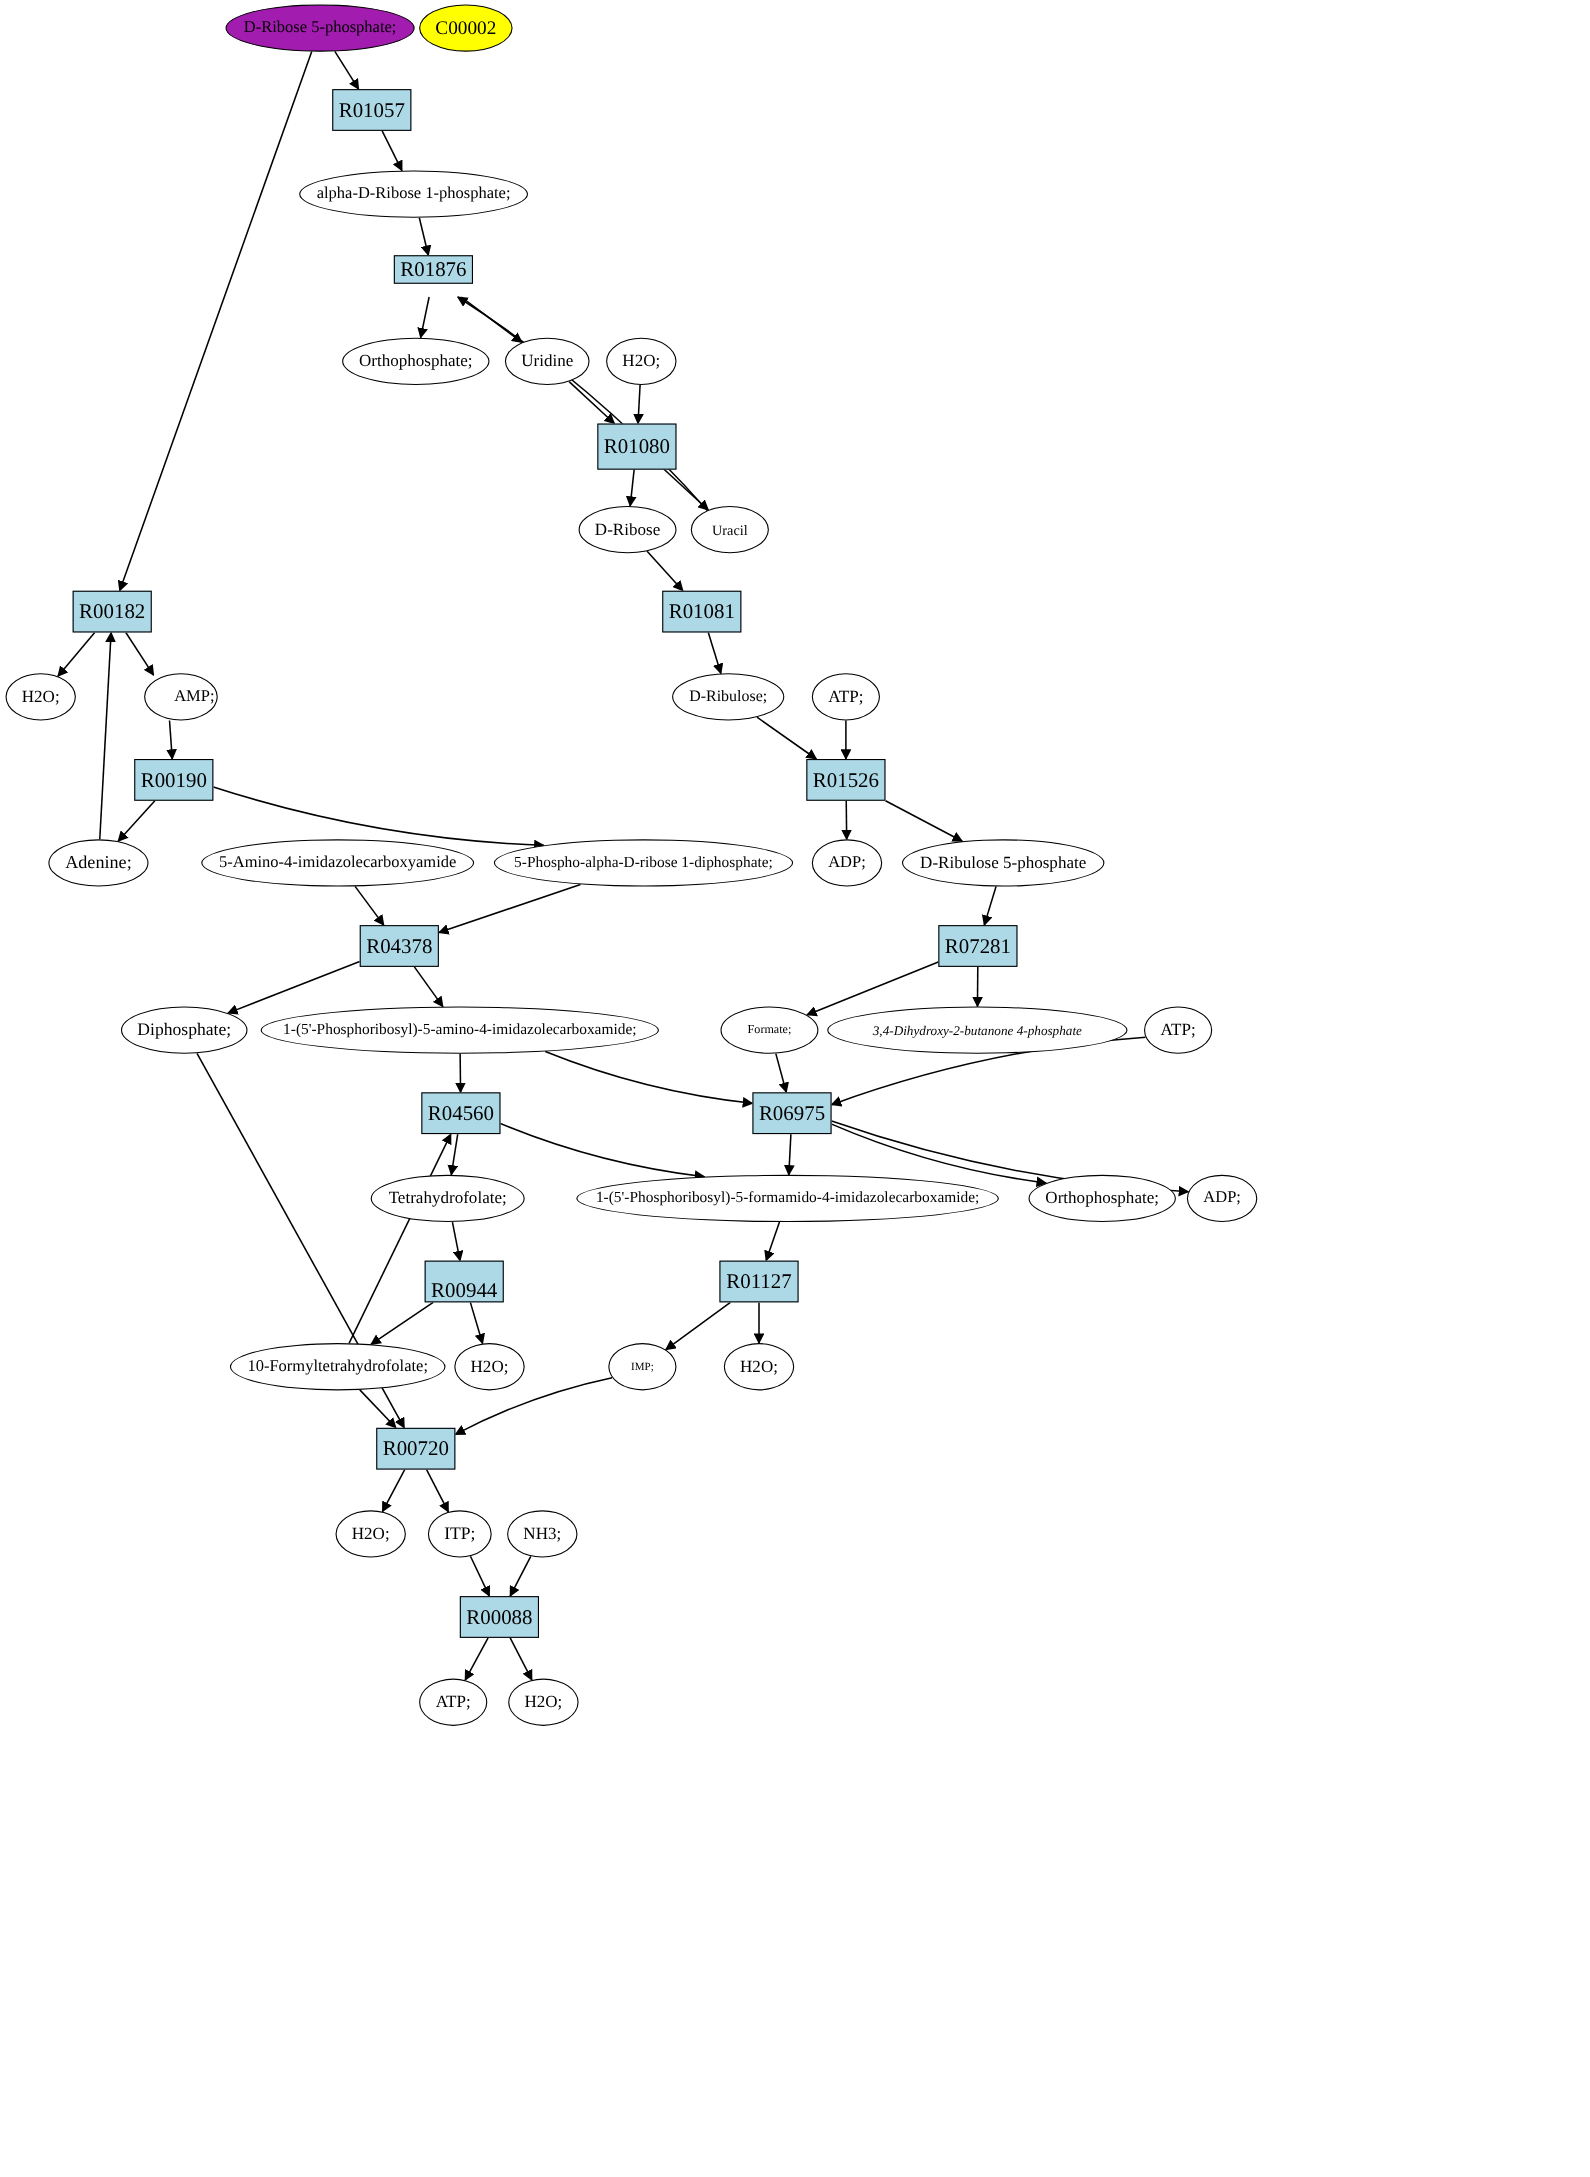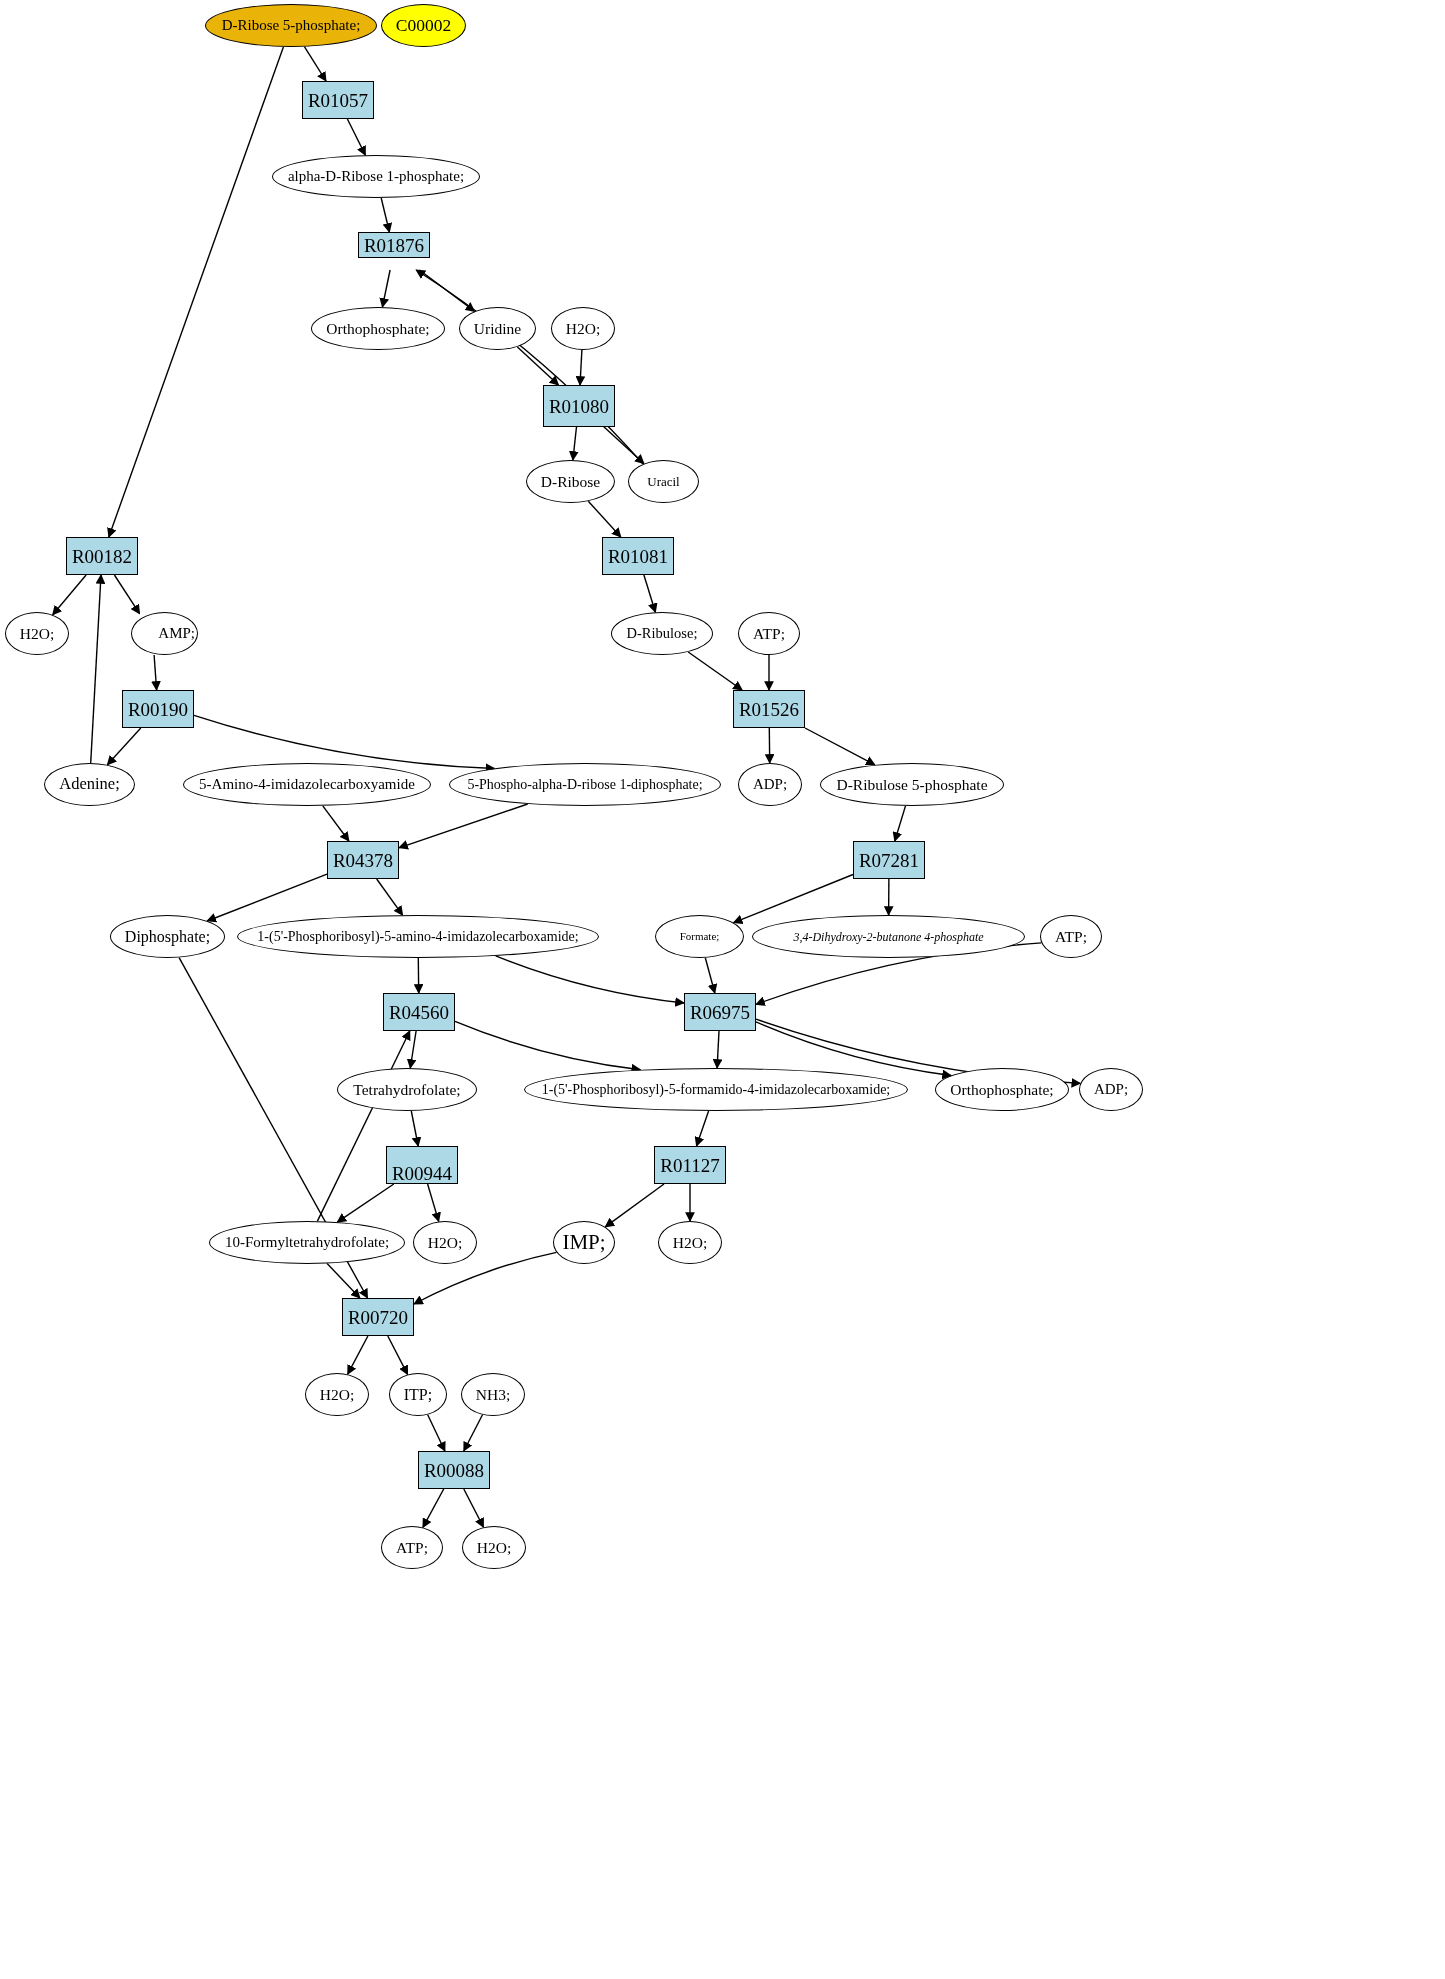--- a/index.html
+++ b/index.html
@@ -40,21 +40,21 @@
     border-radius: 0;
     font-size: 19px;
   }
   .node.ellipse {
     background: #ffffff;
     border: 1px solid #000000;
     border-radius: 50%;
     font-size: 19px;
   }
   .node.ellipse.green {
-    background: #eab308;
+    background: #a21caf;
   }
   .node.ellipse.yellow {
     background: #ffff00;
   }
   .node-label {
     display: inline-block;
     padding: 0 2px;
   }
 </style>
 </head>
@@ -243,21 +243,21 @@
       <div class="node rect" style="left: 654px; top: 1146px; width: 72px; height: 38px;">
         <span class="node-label">R01127</span>
       </div>
       <div class="node ellipse" style="left: 209px; top: 1221px; width: 196px; height: 43px;">
         <span class="node-label" style="font-size: 15px;">10-Formyltetrahydrofolate;</span>
       </div>
       <div class="node ellipse" style="left: 413px; top: 1221px; width: 64px; height: 43px;">
         <span class="node-label" style="font-size: 15.5px;">H2O;</span>
       </div>
       <div class="node ellipse" style="left: 553px; top: 1221px; width: 62px; height: 43px;">
-        <span class="node-label" style="font-size: 21px;">IMP;</span>
+        <span class="node-label" style="font-size: 10px;">IMP;</span>
       </div>
       <div class="node ellipse" style="left: 658px; top: 1221px; width: 64px; height: 43px;">
         <span class="node-label" style="font-size: 15.5px;">H2O;</span>
       </div>
       <div class="node rect" style="left: 342px; top: 1298px; width: 72px; height: 38px;">
         <span class="node-label">R00720</span>
       </div>
       <div class="node ellipse" style="left: 305px; top: 1373px; width: 64px; height: 43px;">
         <span class="node-label" style="font-size: 15.5px;">H2O;</span>
       </div>

